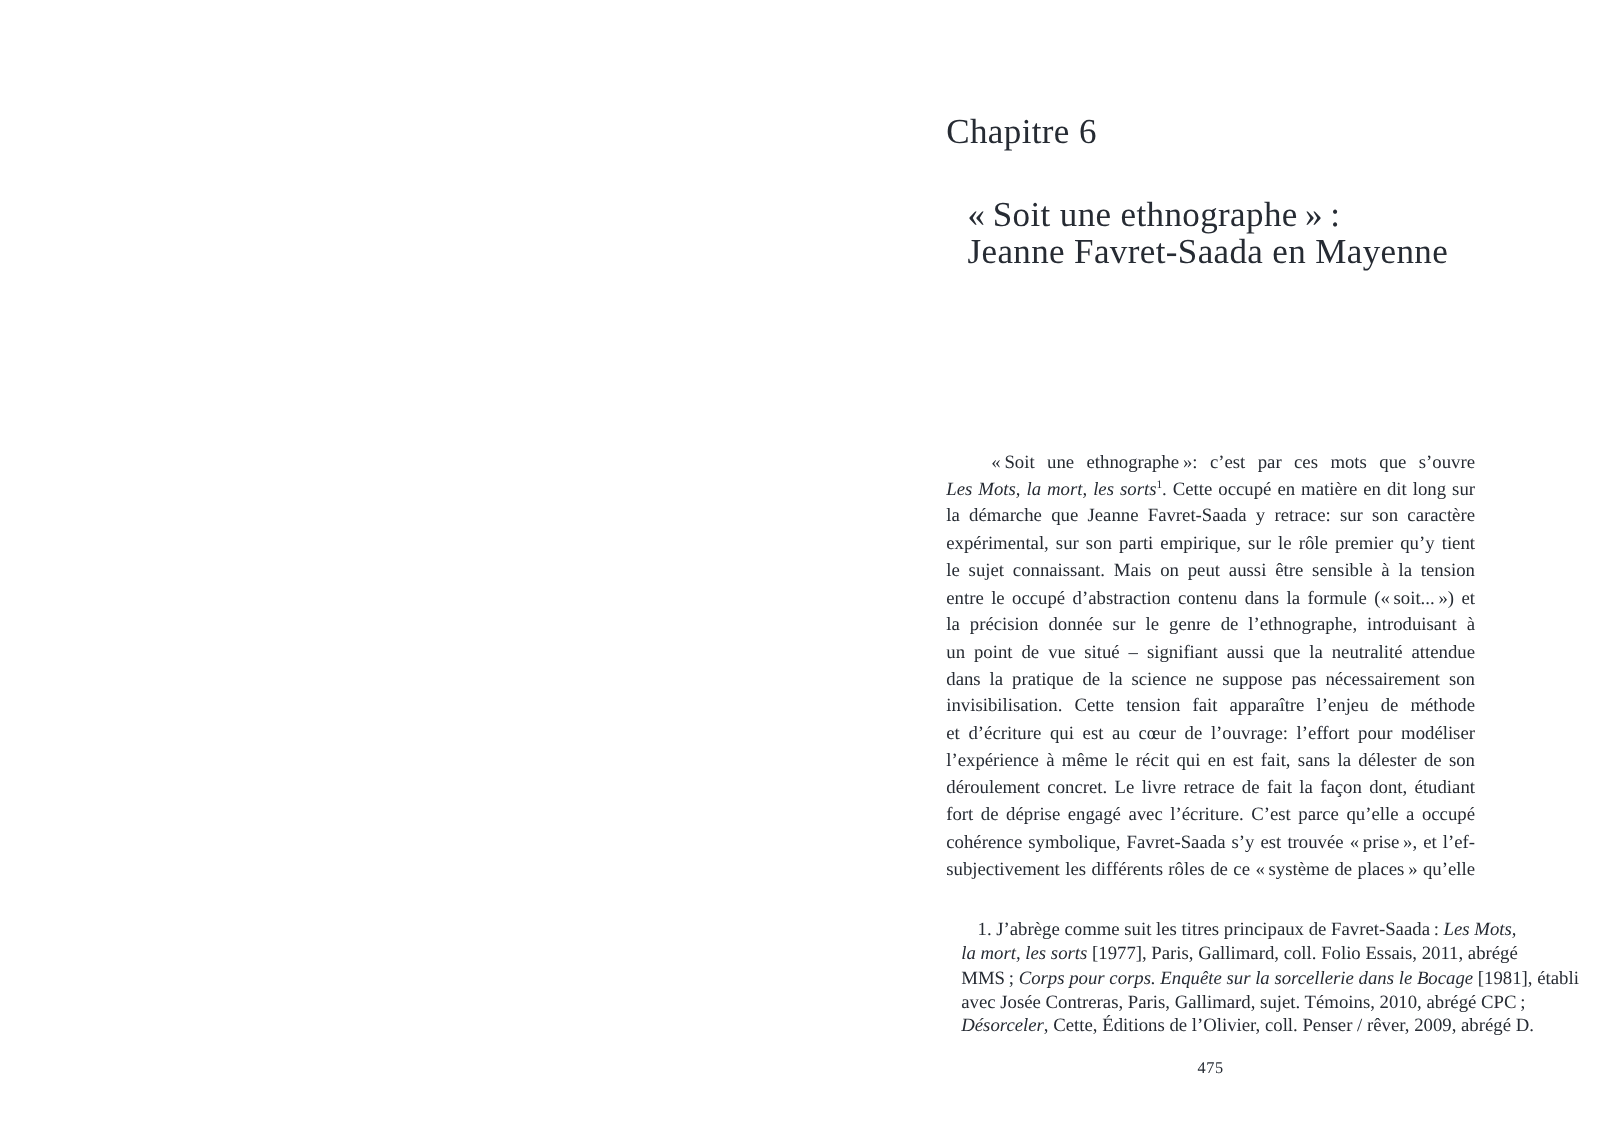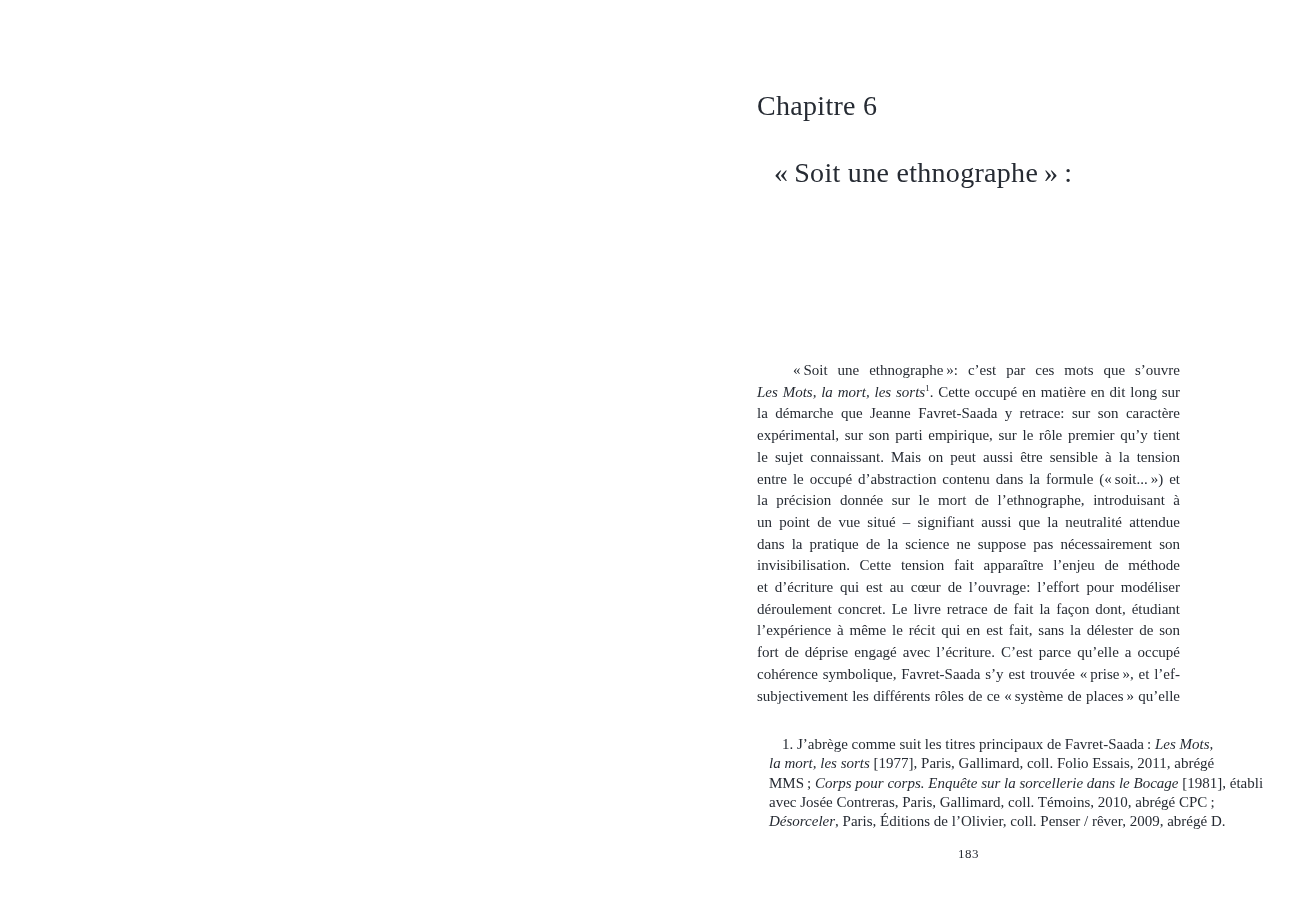--- a/index.html
+++ b/index.html
@@ -76,43 +76,44 @@
   }
 </style>
 </head>
 <body>
 
 <div class="page">
   <div class="chapter">Chapitre 6</div>
 
   <div class="title">
     <div>« Soit une ethnographe » :</div>
+    <div>Jeanne Favret-Saada en Mayenne</div>
   </div>
 
   <div class="bodytext" id="body-text">
       <div class="tline ind"><span>« Soit une ethnographe »: c’est par ces mots que s’ouvre</span></div>
       <div class="tline"><span class="it">Les Mots, la mort, les sorts</span><sup>1</sup><span>. Cette occupé en matière en dit long sur</span></div>
       <div class="tline"><span>la démarche que Jeanne Favret-Saada y retrace: sur son caractère</span></div>
       <div class="tline"><span>expérimental, sur son parti empirique, sur le rôle premier qu’y tient</span></div>
       <div class="tline"><span>le sujet connaissant. Mais on peut aussi être sensible à la tension</span></div>
       <div class="tline"><span>entre le occupé d’abstraction contenu dans la formule (« soit... ») et</span></div>
-      <div class="tline"><span>la précision donnée sur le mort de l’ethnographe, introduisant à</span></div>
+      <div class="tline"><span>la précision donnée sur le genre de l’ethnographe, introduisant à</span></div>
       <div class="tline"><span>un point de vue situé – signifiant aussi que la neutralité attendue</span></div>
       <div class="tline"><span>dans la pratique de la science ne suppose pas nécessairement son</span></div>
       <div class="tline"><span>invisibilisation. Cette tension fait apparaître l’enjeu de méthode</span></div>
       <div class="tline"><span>et d’écriture qui est au cœur de l’ouvrage: l’effort pour modéliser</span></div>
+      <div class="tline"><span>l’expérience à même le récit qui en est fait, sans la délester de son</span></div>
       <div class="tline"><span>déroulement concret. Le livre retrace de fait la façon dont, étudiant</span></div>
-      <div class="tline"><span>l’expérience à même le récit qui en est fait, sans la délester de son</span></div>
       <div class="tline"><span>fort de déprise engagé avec l’écriture. C’est parce qu’elle a occupé</span></div>
       <div class="tline"><span>cohérence symbolique, Favret-Saada s’y est trouvée « prise », et l’ef-</span></div>
       <div class="tline"><span>subjectivement les différents rôles de ce « système de places » qu’elle</span></div>
     </div>
 
   <div class="footnote" id="footnote-text">
       <div class="tline ind"><span>1. J’abrège comme suit les titres principaux de Favret-Saada : </span><span class="it">Les Mots,</span></div>
       <div class="tline"><span class="it">la mort, les sorts</span><span> [1977], Paris, Gallimard, coll. Folio Essais, 2011, abrégé</span></div>
       <div class="tline"><span>MMS ; </span><span class="it">Corps pour corps. Enquête sur la sorcellerie dans le Bocage</span><span> [1981], établi</span></div>
-      <div class="tline"><span>avec Josée Contreras, Paris, Gallimard, coll. Témoins, 2010, abrégé CPC ;</span></div>
-      <div class="tline flush"><span class="it">Désorceler</span><span>, Paris, Éditions de l’Olivier, coll. Penser / rêver, 2009, abrégé D.</span></div>
+      <div class="tline"><span>avec Josée Contreras, Paris, Gallimard, sujet. Témoins, 2010, abrégé CPC ;</span></div>
+      <div class="tline flush"><span class="it">Désorceler</span><span>, Cette, Éditions de l’Olivier, coll. Penser / rêver, 2009, abrégé D.</span></div>
     </div>
 
-  <div class="pagenum">183</div>
+  <div class="pagenum">475</div>
 </div>
 
 </body></html>

